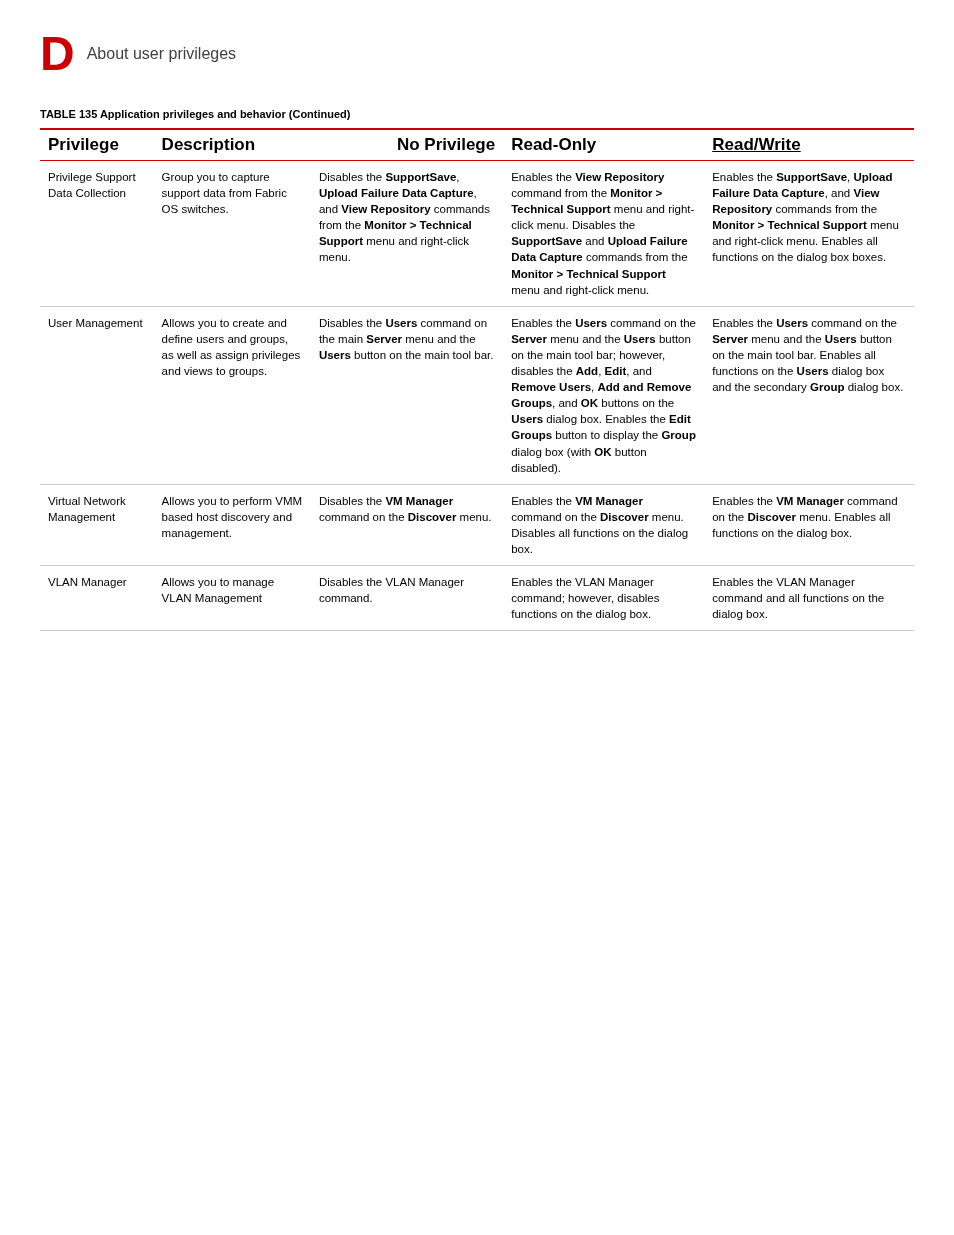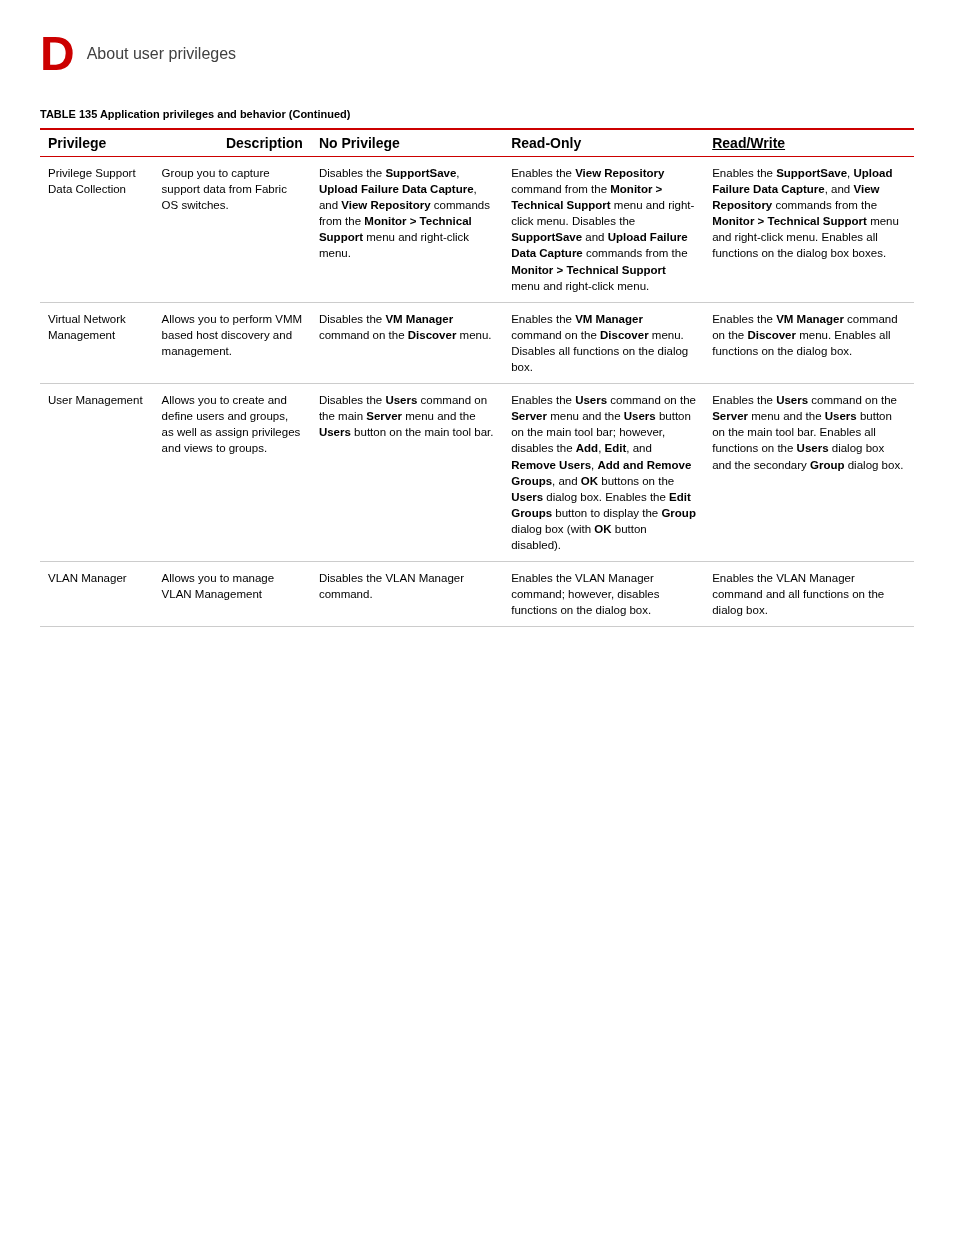--- a/index.html
+++ b/index.html
@@ -40,37 +40,37 @@
       font-size: 11.5px;
     }
     thead tr {
       border-top: 2px solid #cc0000;
       border-bottom: 1px solid #cc0000;
     }
     thead th {
       text-align: left;
       padding: 5px 8px;
       font-weight: bold;
-      font-size: 14px;
+      font-size: 17px;
       color: #000;
     }
     tbody tr {
       border-bottom: 1px solid #ccc;
       vertical-align: top;
     }
     tbody td {
       padding: 8px 8px;
       line-height: 1.4;
     }
     td b, td strong {
       font-weight: bold;
     }
     .col-privilege { width: 13%; }
-    .col-description { width: 18%; text-align: right; }
-    .col-noprivilege { width: 22%; }
+    .col-description { width: 18%; }
+    .col-noprivilege { width: 22%; text-align: right; }
     .col-readonly { width: 23%; }
     .col-readwrite { width: 24%; text-decoration: underline; }
   </style>
 </head>
 <body>
 
 <div class="page-header">
   <div class="chapter-letter">D</div>
   <div class="chapter-title">About user privileges</div>
 </div>
@@ -92,32 +92,32 @@
   </thead>
   <tbody id="table-body">
   <tr>
         <td>Privilege Support Data Collection</td>
         <td>Group you to capture support data from Fabric OS switches.</td>
         <td>Disables the <b>SupportSave</b>, <b>Upload Failure Data Capture</b>, and <b>View Repository</b> commands from the <b>Monitor &gt; Technical Support</b> menu and right-click menu.</td>
         <td>Enables the <b>View Repository</b> command from the <b>Monitor &gt; Technical Support</b> menu and right-click menu. Disables the <b>SupportSave</b> and <b>Upload Failure Data Capture</b> commands from the <b>Monitor &gt; Technical Support</b> menu and right-click menu.</td>
         <td>Enables the <b>SupportSave</b>, <b>Upload Failure Data Capture</b>, and <b>View Repository</b> commands from the <b>Monitor &gt; Technical Support</b> menu and right-click menu. Enables all functions on the dialog box boxes.</td>
       </tr>
       <tr>
+        <td>User Management</td>
+        <td>Allows you to create and define users and groups, as well as assign privileges and views to groups.</td>
+        <td>Disables the <b>Users</b> command on the main <b>Server</b> menu and the <b>Users</b> button on the main tool bar.</td>
+        <td>Enables the <b>Users</b> command on the <b>Server</b> menu and the <b>Users</b> button on the main tool bar; however, disables the <b>Add</b>, <b>Edit</b>, and <b>Remove Users</b>, <b>Add and Remove Groups</b>, and <b>OK</b> buttons on the <b>Users</b> dialog box. Enables the <b>Edit Groups</b> button to display the <b>Group</b> dialog box (with <b>OK</b> button disabled).</td>
+        <td>Enables the <b>Users</b> command on the <b>Server</b> menu and the <b>Users</b> button on the main tool bar. Enables all functions on the <b>Users</b> dialog box and the secondary <b>Group</b> dialog box.</td>
+      </tr>
+      <tr>
         <td>Virtual Network Management</td>
         <td>Allows you to perform VMM based host discovery and management.</td>
         <td>Disables the <b>VM Manager</b> command on the <b>Discover</b> menu.</td>
         <td>Enables the <b>VM Manager</b> command on the <b>Discover</b> menu. Disables all functions on the dialog box.</td>
         <td>Enables the <b>VM Manager</b> command on the <b>Discover</b> menu. Enables all functions on the dialog box.</td>
-      </tr>
-      <tr>
-        <td>User Management</td>
-        <td>Allows you to create and define users and groups, as well as assign privileges and views to groups.</td>
-        <td>Disables the <b>Users</b> command on the main <b>Server</b> menu and the <b>Users</b> button on the main tool bar.</td>
-        <td>Enables the <b>Users</b> command on the <b>Server</b> menu and the <b>Users</b> button on the main tool bar; however, disables the <b>Add</b>, <b>Edit</b>, and <b>Remove Users</b>, <b>Add and Remove Groups</b>, and <b>OK</b> buttons on the <b>Users</b> dialog box. Enables the <b>Edit Groups</b> button to display the <b>Group</b> dialog box (with <b>OK</b> button disabled).</td>
-        <td>Enables the <b>Users</b> command on the <b>Server</b> menu and the <b>Users</b> button on the main tool bar. Enables all functions on the <b>Users</b> dialog box and the secondary <b>Group</b> dialog box.</td>
       </tr>
       <tr>
         <td>VLAN Manager</td>
         <td>Allows you to manage VLAN Management</td>
         <td>Disables the VLAN Manager command.</td>
         <td>Enables the VLAN Manager command; however, disables functions on the dialog box.</td>
         <td>Enables the VLAN Manager command and all functions on the dialog box.</td>
       </tr>
     </tbody>
 </table>

